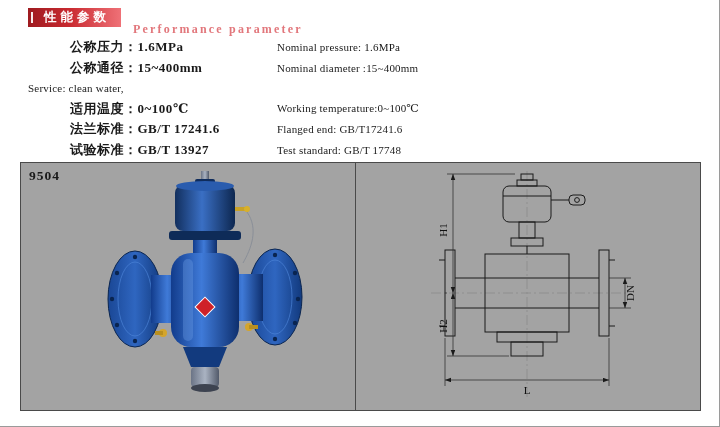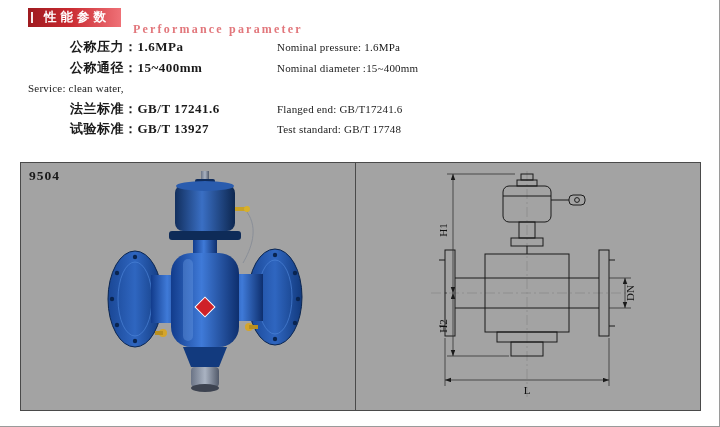--- a/index.html
+++ b/index.html
@@ -53,20 +53,24 @@
     <div class="spec-row">
       <div class="spec-cn">公称压力：1.6MPa</div>
       <div class="spec-en">Nominal pressure: 1.6MPa</div>
     </div>
     <div class="spec-row">
       <div class="spec-cn">公称通径：15~400mm</div>
       <div class="spec-en">Nominal diameter :15~400mm</div>
     </div>
     <div class="spec-row">
       <div class="spec-en">Service: clean water,</div>
+    </div>
+    <div class="spec-row">
+      <div class="spec-cn">适用温度：0~100℃</div>
+      <div class="spec-en">Working temperature:0~100℃</div>
     </div>
     <div class="spec-row">
       <div class="spec-cn">法兰标准：GB/T 17241.6</div>
       <div class="spec-en">Flanged end: GB/T17241.6</div>
     </div>
     <div class="spec-row">
       <div class="spec-cn">试验标准：GB/T 13927</div>
       <div class="spec-en">Test standard: GB/T 17748</div>
     </div>
   </div>

